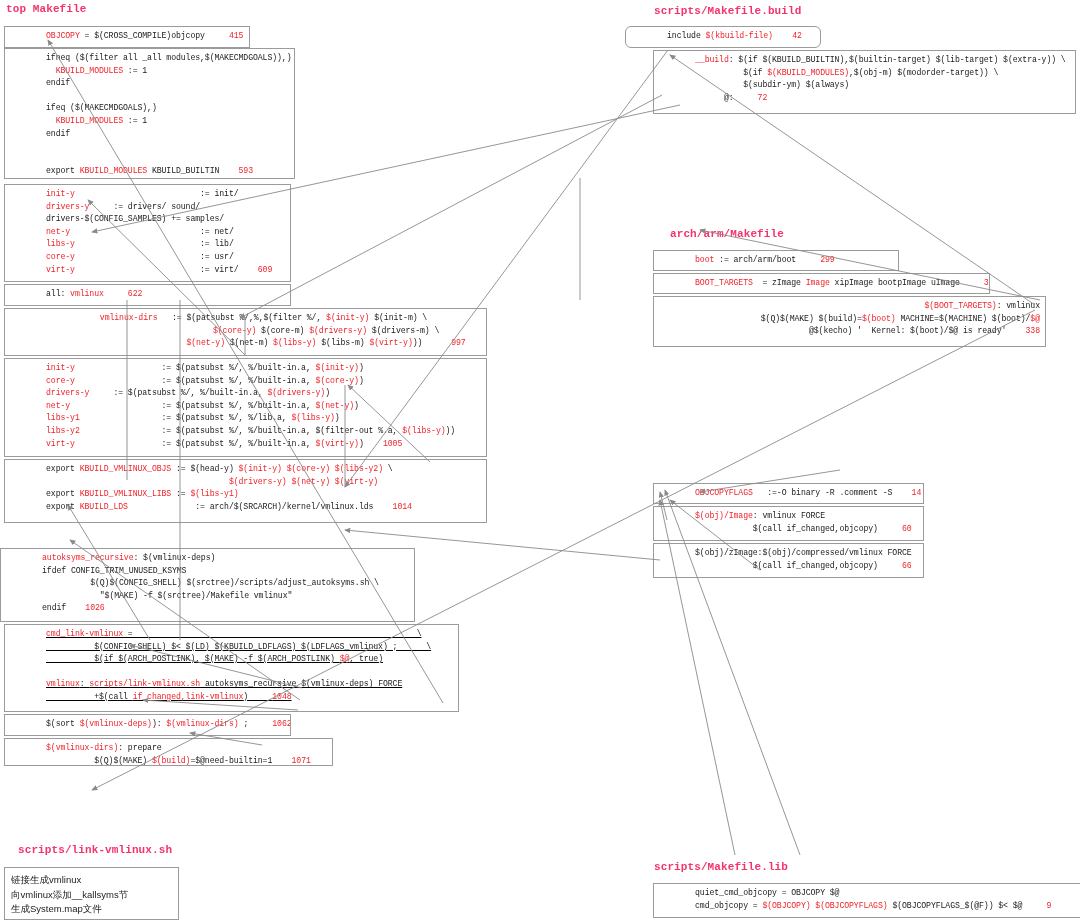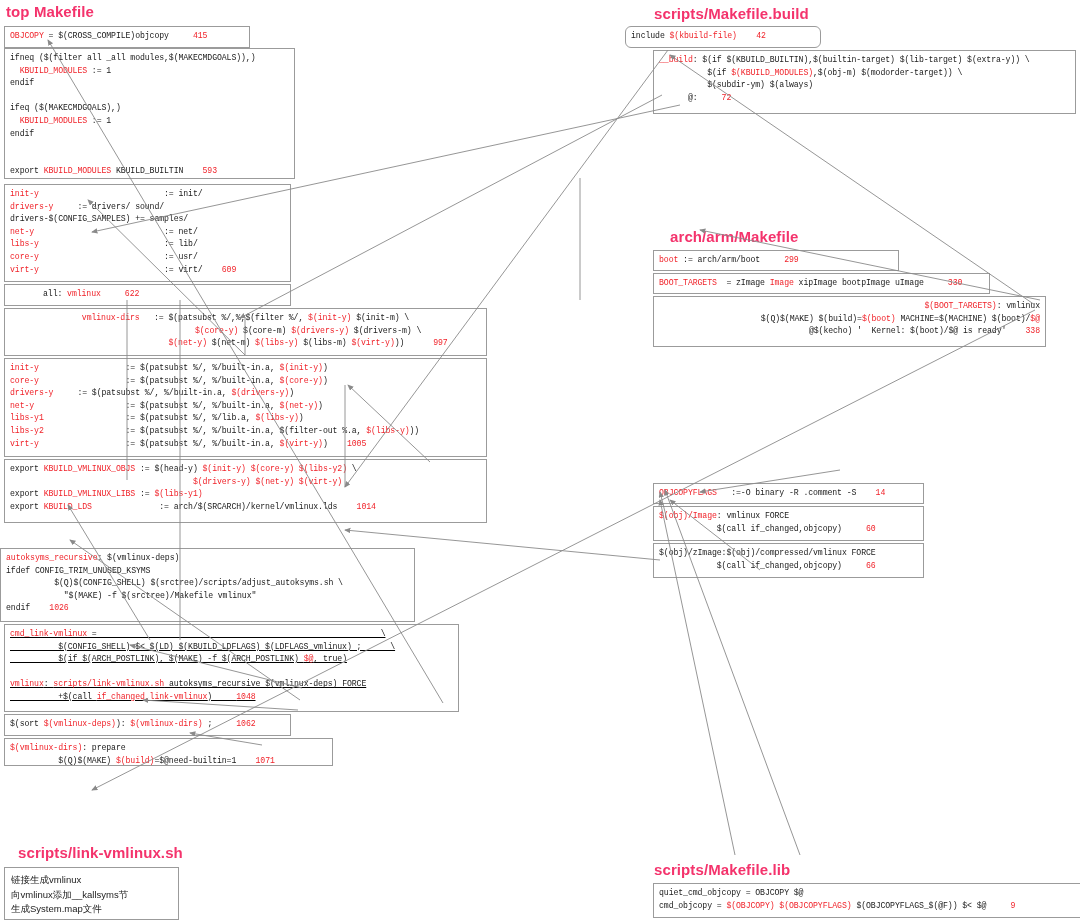--- a/index.html
+++ b/index.html
@@ -8,22 +8,22 @@
     background:#ffffff;
     font-family:"Liberation Serif", serif;
     position:relative;
     overflow:hidden;
   }
   #canvas{position:absolute;left:0;top:0;width:1080px;height:924px;}
   svg#wires{position:absolute;left:0;top:0;width:1080px;height:924px;pointer-events:none;z-index:5;}
   .sect-title{
     position:absolute;
     color:#f4336c;
-    font-family:Liberation Sans, sans-serif;
-    font-size:15px;
+    font-family:Liberation Mono, monospace;
+    font-size:11px;
     font-weight:600;
     letter-spacing:0.1px;
     white-space:nowrap;
     z-index:3;
   }
   .box{
     position:absolute;
     border:1px solid #9b9b9b;
     background:#ffffff;
     box-sizing:border-box;
@@ -31,20 +31,21 @@
     overflow:hidden;
   }
   .code{
     font-family:"Liberation Mono", monospace;
     font-size:8.2px;
     line-height:12.6px;
     color:#1a1a1a;
     white-space:pre;
     padding:3px 5px 3px 5px;
     letter-spacing:-0.1px;
+    margin-left:36px;
   }
   .code .r{color:#f0232a;}
   .code .ln{color:#f0232a;}
   .cn{
     font-family:"Liberation Sans", sans-serif;
     font-size:9.5px;
     line-height:14.5px;
     color:#222;
     white-space:pre;
     padding:5px 6px;
@@ -114,21 +115,21 @@
   <div class="box" style="left:4px;top:184px;width:287px;height:98px;">
     <div class="code"><span class="r">init-y</span>                          := init/
 <span class="r">drivers-y</span>     := drivers/ sound/
 drivers-$(CONFIG_SAMPLES) += samples/
 <span class="r">net-y</span>                           := net/
 <span class="r">libs-y</span>                          := lib/
 <span class="r">core-y</span>                          := usr/
 <span class="r">virt-y</span>                          := virt/    <span class="ln">609</span></div>
   </div>
 
-  <div class="box" style="left:4px;top:284px;width:287px;height:22px;padding-left:33px;">
+  <div class="box" style="left:4px;top:284px;width:287px;height:22px;">
     <div class="code">all: <span class="r">vmlinux</span>     <span class="ln">622</span></div>
   </div>
 
   <div class="box" style="left:4px;top:308px;width:483px;height:48px;text-align:center;">
     <div class="code"><span class="r">vmlinux-dirs</span>   := $(patsubst %/,%,$(filter %/, <span class="r">$(init-y)</span> $(init-m) \
                           <span class="r">$(core-y)</span> $(core-m) <span class="r">$(drivers-y)</span> $(drivers-m) \
                           <span class="r">$(net-y)</span> $(net-m) <span class="r">$(libs-y)</span> $(libs-m) <span class="r">$(virt-y)</span>))      <span class="ln">997</span></div>
   </div>
 
   <div class="box" style="left:4px;top:358px;width:483px;height:99px;">

